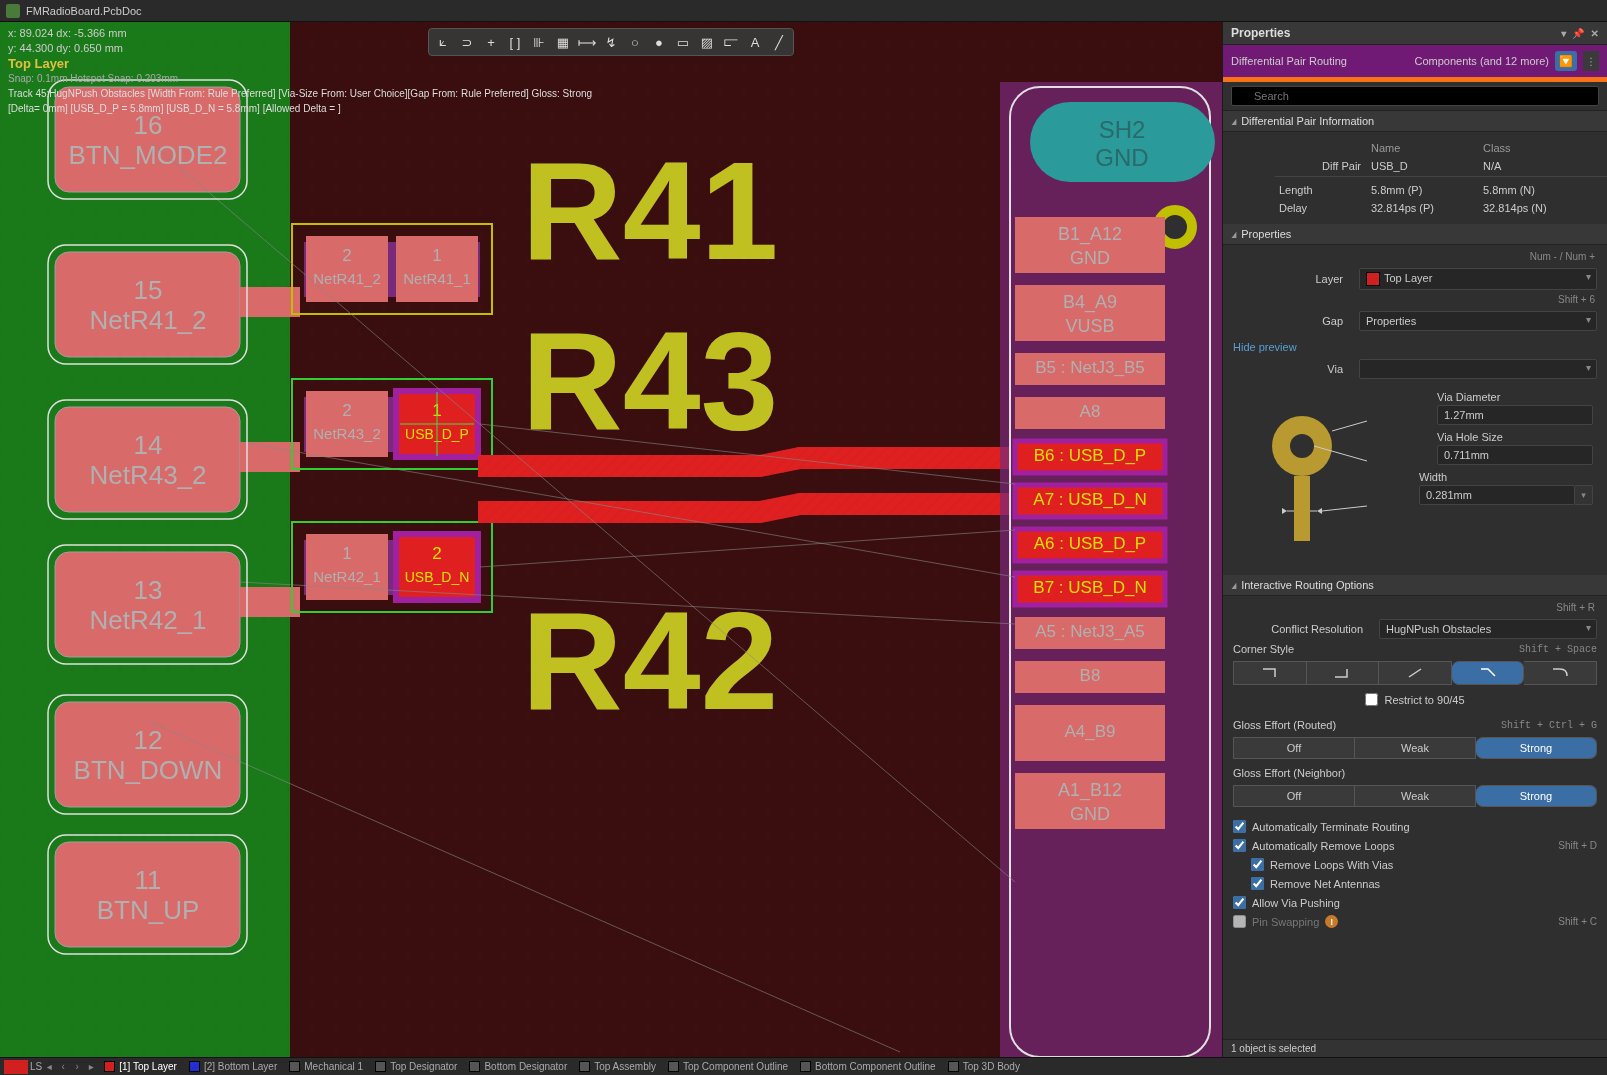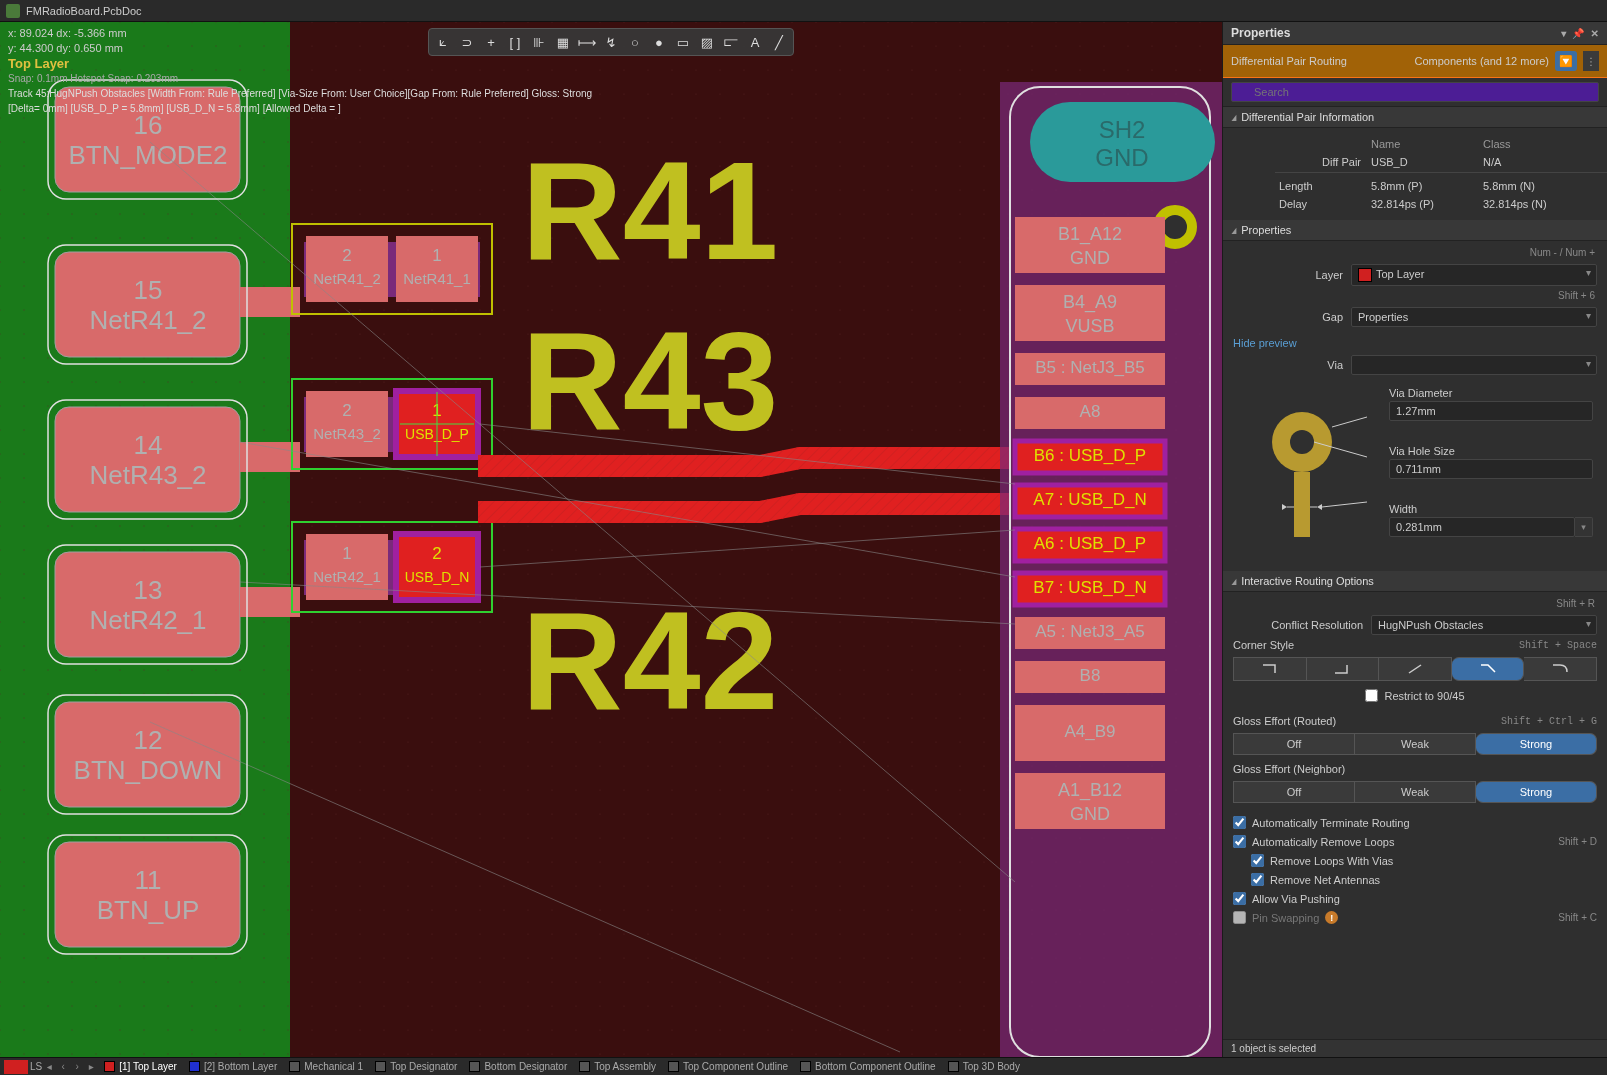--- a/index.html
+++ b/index.html
@@ -25,49 +25,49 @@
 .float-toolbar { position: absolute; top: 6px; left: 50%; transform: translateX(-50%); background: rgba(55,55,55,0.95); border: 1px solid #555; border-radius: 4px; display: flex; padding: 2px; z-index: 30; }
 .float-toolbar .tbtn { width: 22px; height: 22px; margin: 0 1px; display: flex; align-items: center; justify-content: center; border-radius: 2px; cursor: pointer; color: #ddd; font-size: 13px; }
 
 
 .canvas-svg { position: absolute; inset: 0; width: 100%; height: 100%; }
 
 
 .panel-head { background: #383838; padding: 4px 8px; font-size: 12px; font-weight: 600; color: #ddd; display: flex; align-items: center; justify-content: space-between; border-bottom: 1px solid #222; }
 .panel-head .icons { display:flex; gap:6px; }
 .panel-head .icons span { cursor:pointer; font-size:10px; color:#aaa; }
-.panel-sub { background: #a16207; padding: 6px 8px; display: flex; justify-content: space-between; align-items: center; font-size: 11px; color: #ccc; border-bottom: 1px solid #f97316;}
+.panel-sub { background: #701a75; padding: 6px 8px; display: flex; justify-content: space-between; align-items: center; font-size: 11px; color: #ccc; border-bottom: 5px solid #f97316;}
 .panel-sub .right { display:flex; align-items:center; gap:6px; }
 .filter-btn { background: #3b6ea5; width: 22px; height: 20px; border-radius: 3px; display:flex; align-items:center; justify-content:center; color:#fff; cursor:pointer; font-size:11px;}
 .menu-btn { background:#3a3a3a; width:16px; height:20px; display:flex; align-items:center; justify-content:center; color:#aaa; cursor:pointer; font-size:10px;}
 .search-row { padding: 4px 8px; border-bottom:1px solid #222; }
-.search-box { width: 100%; background:#4c1d95; border:1px solid #444; color:#aaa; padding: 3px 6px 3px 22px; font-size:11px; position:relative; border-radius:2px;}
+.search-box { width: 100%; background:#000000; border:1px solid #444; color:#aaa; padding: 3px 6px 3px 22px; font-size:11px; position:relative; border-radius:2px;}
 .search-wrap { position:relative; }
 .search-wrap::before { content:"🔍"; position:absolute; left:5px; top:3px; font-size:11px; color:#888; }
 
 .section-head { background:#383838; padding:4px 8px; font-size:11px; color:#ddd; border-bottom:1px solid #222; cursor:pointer; display:flex; align-items:center; }
 .section-head::before { content:"◢"; font-size:8px; margin-right:4px; color:#999; transform: scaleX(0.8);}
 .section-body { padding: 6px 10px; font-size: 11px; }
 
 .kv-table { width:100%; font-size:11px;margin-left:40px; }
 .kv-table th { color:#999; font-weight:normal; text-align:left; padding: 2px 4px; }
 .kv-table td { color:#ccc; padding: 2px 4px; }
 .link { color:#5a9fd4; cursor:pointer; }
 
-.prop-row { display:flex; align-items:center; margin: 4px 0; gap:8px; }
+.prop-row { display:flex; align-items:center; margin: 4px 0; gap:16px; }
 .prop-row label { width: 110px; text-align:right; color:#ccc; font-size:11px; }
 .dropdown { width:100%; background:#262626; border:1px solid #444; color:#ccc; padding:3px 20px 3px 6px; font-size:11px; position:relative; border-radius:2px; appearance:none; cursor:pointer;}
 .dropdown-wrap { position:relative; flex:1; }
 .dropdown-wrap::after { content:"▾"; position:absolute; right:6px; top:3px; color:#888; font-size:10px; pointer-events:none;}
 .layer-swatch { width:14px; height:14px; background:#d02020; display:inline-block; vertical-align:middle; margin-right:4px; border:1px solid #000;}
 .hint-right { text-align:right; color:#888; font-size:10px; padding: 0 2px 2px 0;}
 
 .via-preview { display:flex; gap:12px; padding: 8px 4px; align-items:flex-start; }
 .via-svg { flex:0 0 140px; }
-.via-fields { flex:1; display:flex; flex-direction:column; gap:24px; }
+.via-fields { flex:1; display:flex; flex-direction:column; gap:6px;align-items:flex-end; }
 .via-fields .fld label { display:block; color:#ccc; font-size:11px; margin-bottom:2px;}
 .via-fields .fld input { width:100%; background:#262626; border:1px solid #444; color:#ccc; padding:3px 6px; font-size:11px; border-radius:2px;}
 .via-fields .fld .inp-dd { display:flex; }
 .via-fields .fld .inp-dd input { flex:1; }
 .via-fields .fld .inp-dd .dd { width:18px; background:#333; border:1px solid #444; border-left:none; display:flex; align-items:center; justify-content:center; color:#888; font-size:9px; cursor:pointer; border-radius:0 2px 2px 0;}
 
 .seg-group { display:flex; margin:2px 0; }
 .seg-group .seg { flex:1; background:#3a3a3a; border:1px solid #555; padding:4px 0; text-align:center; font-size:11px; color:#ccc; cursor:pointer;}
 .seg-group .seg + .seg { border-left:none; }
 .seg-group .seg.active { background:#3b6ea5; color:#fff;border-radius:7px; }

